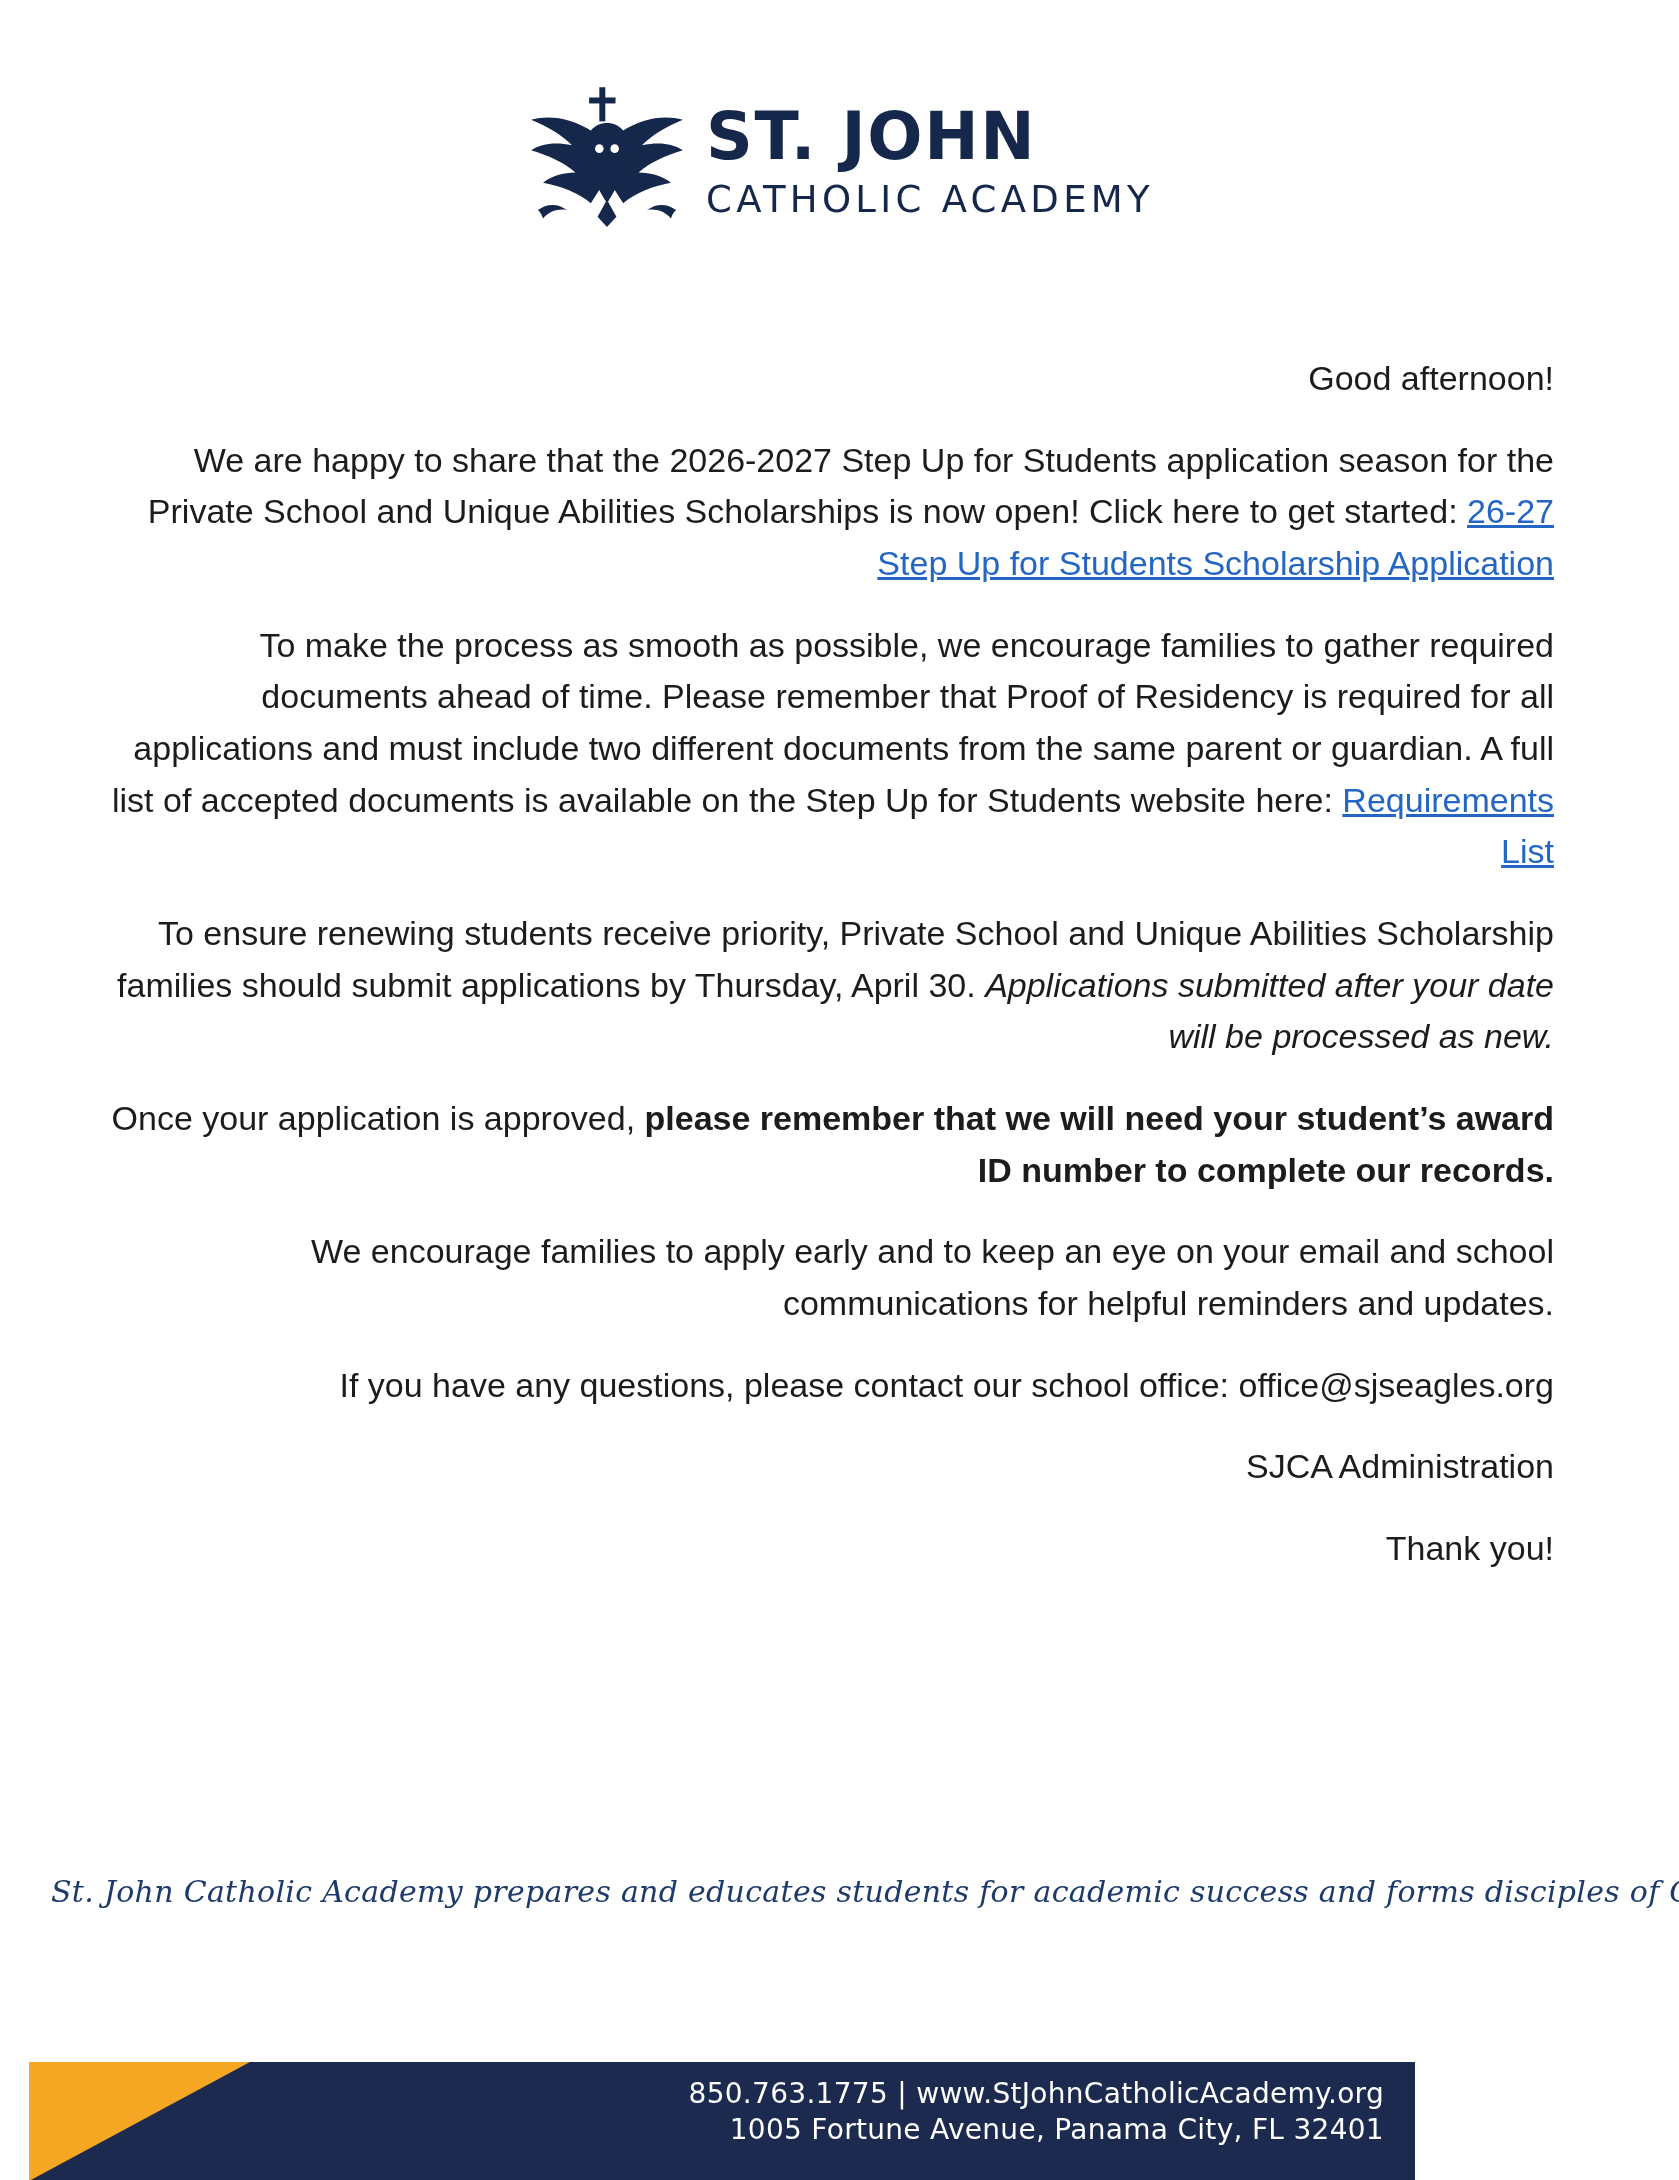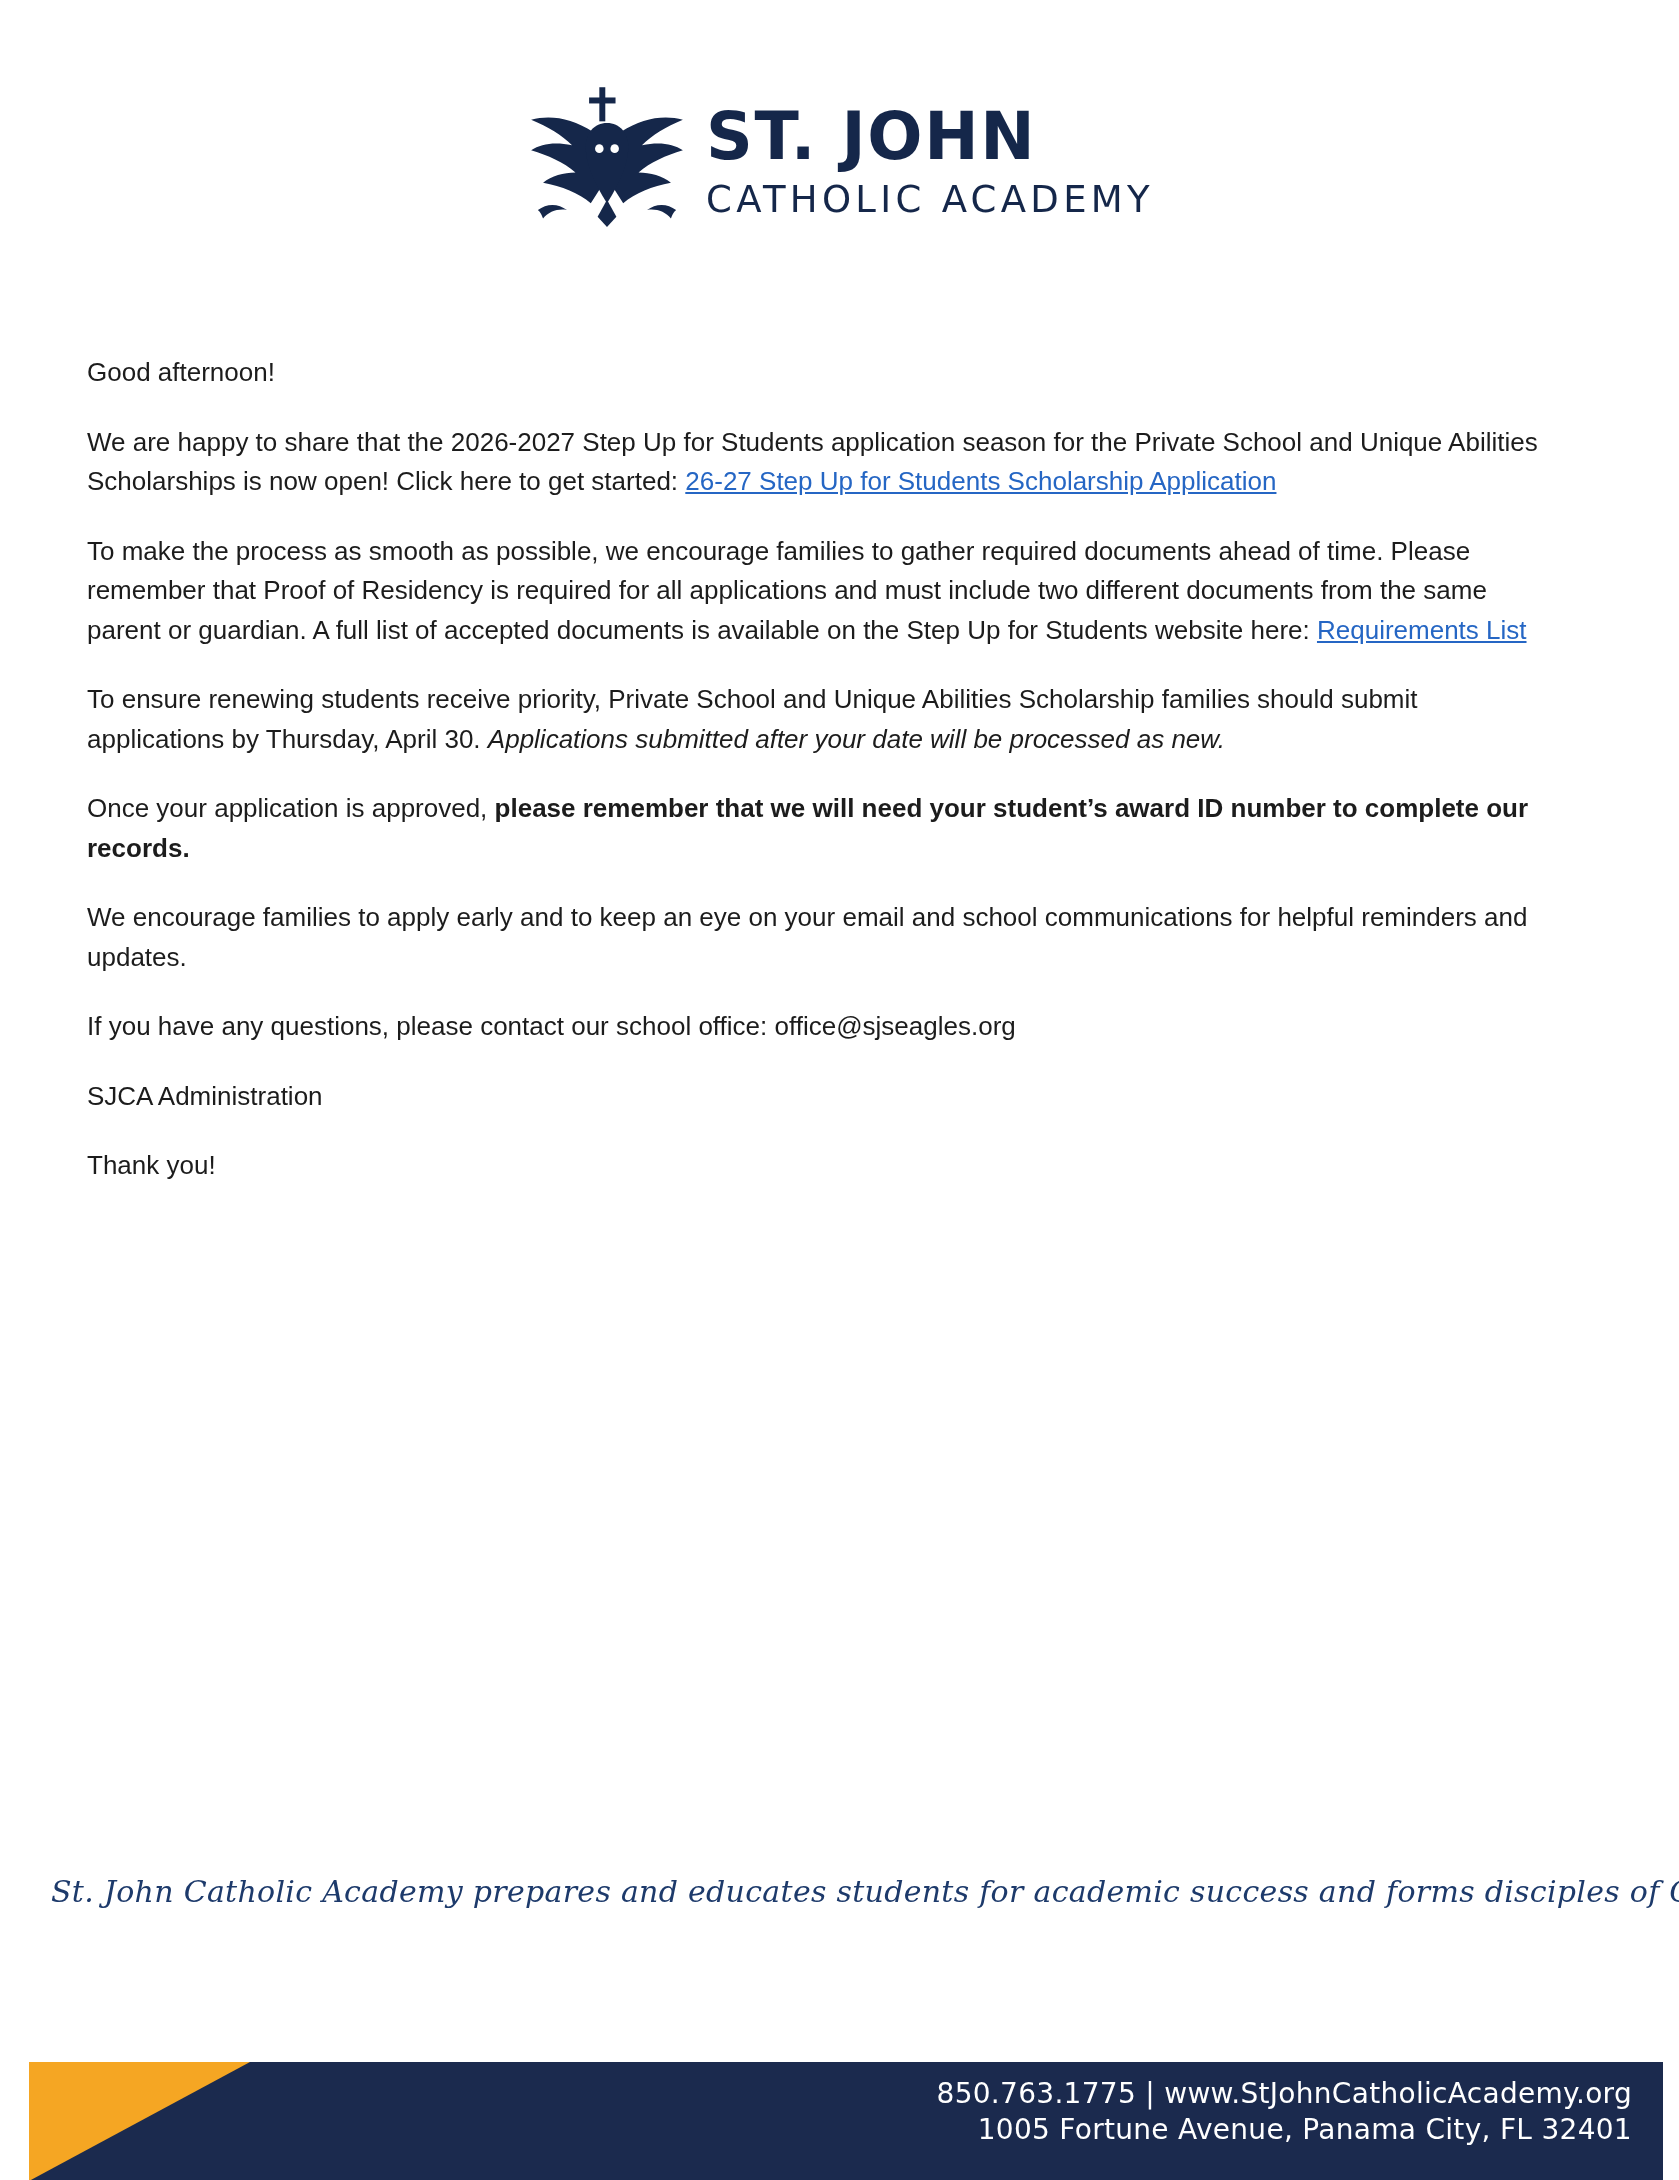--- a/index.html
+++ b/index.html
@@ -58,23 +58,24 @@
     margin-top: 12px;
     text-align: right;
   }
 
   
   .body-copy {
     position: absolute;
     top: 353px;
     left: 87px;
     width: 1467px;
-    font-size: 26px;
+    font-size: 34px;
     line-height: 1.52;
     color: #1c1c1c;
+    text-align: right;
   }
   .body-copy p {
     margin: 0 0 30px 0;
   }
   .body-copy a {
     color: #2566c4;
     text-decoration: underline;
     margin-top: 16px;
   }
   .bold { font-weight: bold; }
@@ -92,21 +93,21 @@
     color: #1d3a6b;
     letter-spacing: 0.3px;
     white-space: nowrap;
   }
 
   
   .footer-bar {
     position: absolute;
     left: 29px;
     bottom: 0;
-    width: 1634px;
+    width: 1386px;
     height: 119px;
     background: #1b2a4e;
     overflow: hidden;
   }
   .footer-gold {
     position: absolute;
     left: 0;
     top: 0;
     width: 0;
     height: 0;

